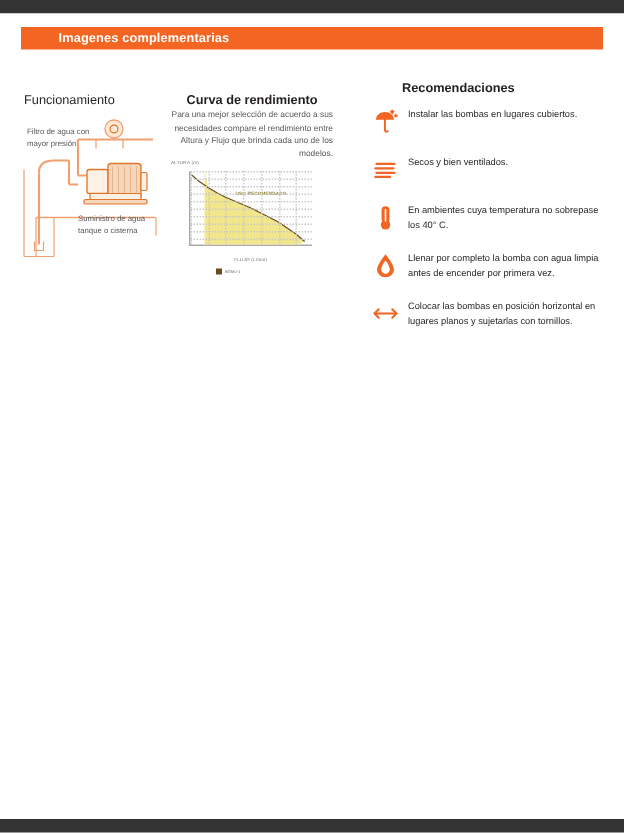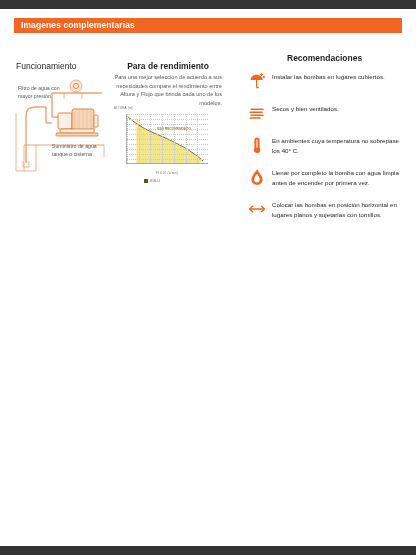--- a/index.html
+++ b/index.html
@@ -13,27 +13,27 @@
   .chrome-bottom{position:absolute;left:0;top:546px;width:416px;height:9px;background:#333333;}
   .page{position:absolute;left:0;top:9px;width:416px;height:537px;background:#fff;}
 
   
   .banner{
     position:absolute;left:14px;top:9px;width:388px;height:15px;
     background:#f26522;display:flex;align-items:center;
   }
   .banner-label{
     color:#ffffff;font-size:8.5px;font-weight:bold;letter-spacing:.1px;
-    padding-left:7px;line-height:1;
+    padding-left:7px;line-height:1;margin-left:18px;
   }
 
   
   .h-funcionamiento{position:absolute;left:16px;top:52px;font-size:8.5px;font-weight:normal;color:#231f20;}
   .h-curva{position:absolute;left:116px;top:52px;width:104px;text-align:center;font-size:8.5px;font-weight:bold;color:#231f20;}
-  .h-recom{position:absolute;left:287px;top:44px;font-size:8.5px;font-weight:bold;color:#231f20;}
+  .h-recom{position:absolute;left:268px;top:44px;font-size:8.5px;font-weight:bold;color:#231f20;}
 
   
   .diagram{position:absolute;left:12px;top:64px;width:100px;height:100px;}
   .dg-label{position:absolute;font-size:5.2px;color:#58585b;line-height:1.45;}
   .dg-label.l1{left:6px;top:12px;width:48px;}
   .dg-label.l2{left:40px;top:70px;width:56px;}
 
   
   .curve-desc{
     position:absolute;left:112px;top:64px;width:110px;
@@ -111,21 +111,21 @@
         <path d="M63,38 L63,58 M67,38 L67,58 M71,38 L71,58 M75,38 L75,58 M79,38 L79,58" stroke="#e0a97c" stroke-width="0.5"></path>
         <rect x="82" y="42" width="4" height="12" rx="1" fill="#fdf0e4" stroke="#e0762a" stroke-width="0.8"></rect>
         <rect x="48" y="56" width="34" height="4" rx="1" fill="#fdf0e4" stroke="#e0762a" stroke-width="0.8"></rect>
         <rect x="44" y="60" width="42" height="3" rx="1" fill="#f6d7bb" stroke="#e0762a" stroke-width="0.8"></rect>
       </g>
     </svg>
     <div class="dg-label l1">Filtro de agua con mayor presión</div>
     <div class="dg-label l2">Suministro de agua tanque o cisterna</div>
   </div>
 
-  <div class="h-curva">Para de rendimiento</div>
+  <div class="h-curva">Curva de rendimiento</div>
   <div class="curve-desc">Para una mejor selección de acuerdo a sus necesidades compare el rendimiento entre Altura y Flujo que brinda cada uno de los modelos.</div>
 
   <div class="chart">
     <div class="chart-ylabel">ALTURA (m)</div>
     <div class="chart-plot">
       <svg id="plot-svg" width="82" height="50" viewBox="0 0 82 50" preserveAspectRatio="none">
           <polygon points="9.371428571428572,0 11.714285714285714,11 17.57142857142857,14.5 23.428571428571427,17.5 29.285714285714285,20 35.14285714285714,22.499999999999996 41,25 46.857142857142854,28 52.714285714285715,31 58.57142857142857,34 64.42857142857143,38 70.28571428571428,42 76.14285714285714,47 70.28571428571428,50 9.371428571428572,50" fill="#f2e68c" stroke="none"></polygon>
           <path d="M0.00,2.00 L5.86,7.00 L11.71,11.00 L17.57,14.50 L23.43,17.50 L29.29,20.00 L35.14,22.50 L41.00,25.00 L46.86,28.00 L52.71,31.00 L58.57,34.00 L64.43,38.00 L70.29,42.00 L76.14,47.00" fill="none" stroke="#6b4a23" stroke-width="0.8"></path>
         </svg>
       <div class="zone-label">USO RECOMENDADO</div>

